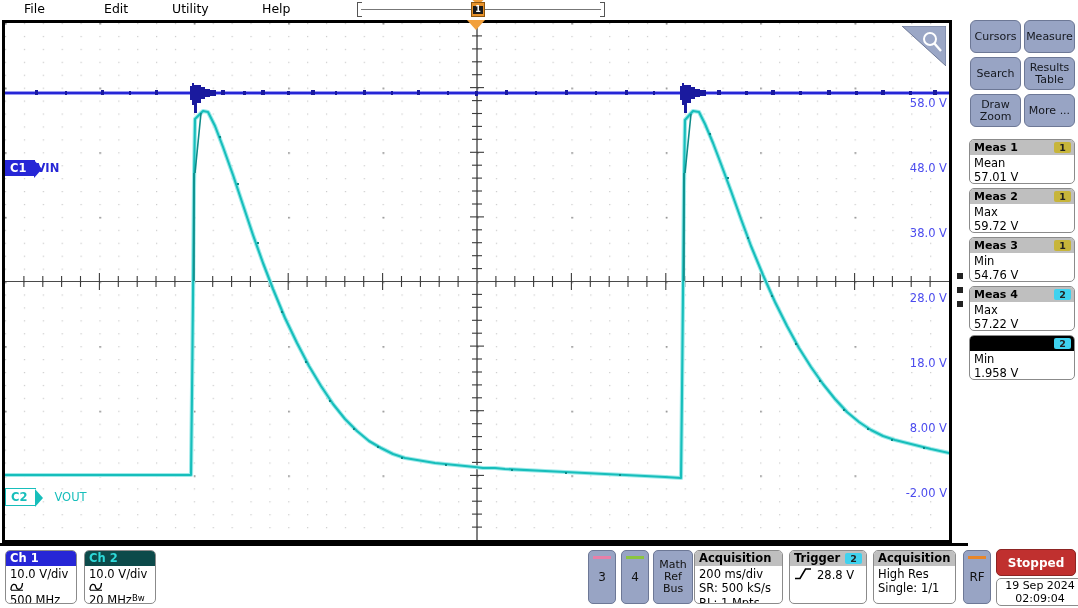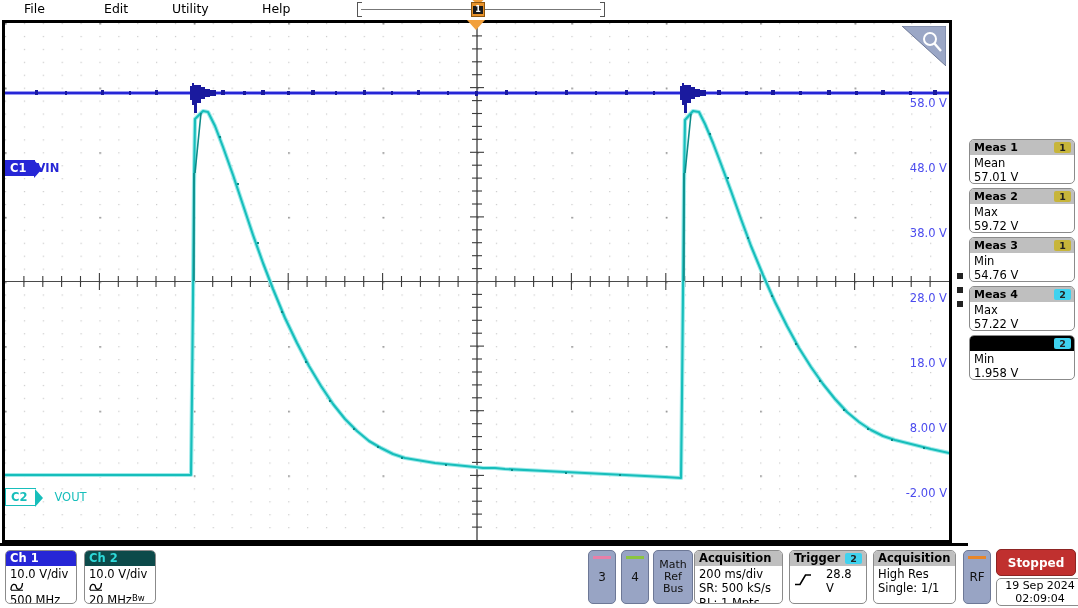--- a/index.html
+++ b/index.html
@@ -209,21 +209,21 @@
     background:#C0302F; border:1px solid #8d2423; border-radius:5px;
     display:flex; align-items:center; justify-content:center;
     color:#fff; font-size:12px; font-weight:bold; cursor:pointer;
   }
   #datetime-card{
     position:absolute; left:996px; top:32px; width:88px; height:28px;
     border:1px solid #8b8b8b; border-radius:5px; background:#fff;
     display:flex; flex-direction:column; align-items:center;
     justify-content:center; font-size:11px; line-height:1.2;
   }
-  .trig-slope-row{ display:flex; align-items:center; gap:14px; }
+  .trig-slope-row{ display:flex; align-items:center; gap:5px; }
 </style>
 </head>
 <body>
 
 <div id="menubar">
   <div class="menu-item" id="m-file">File</div>
   <div class="menu-item" id="m-edit">Edit</div>
   <div class="menu-item" id="m-utility">Utility</div>
   <div class="menu-item" id="m-help">Help</div>
 
@@ -492,20 +492,28 @@
   <div class="vlabel" style="top:466px">-2.00 V</div>
 </div>
 
 <div id="drag-dots">
   <i></i>
   <i></i>
   <i></i>
 </div>
 
 <div id="sidebar">
+  <div id="sb-buttons">
+    <div class="sb-btn">Cursors</div>
+    <div class="sb-btn">Measure</div>
+    <div class="sb-btn">Search</div>
+    <div class="sb-btn">Results Table</div>
+    <div class="sb-btn">Draw Zoom</div>
+    <div class="sb-btn">More ...</div>
+  </div>
 
   <div class="meas-card" style="top:139px; height:45px;">
     <div class="meas-head">
       <span>Meas 1</span>
       <span class="meas-chip chip-1">1</span>
     </div>
     <div class="meas-body">
       <div>Mean</div>
       <div>57.01 V</div>
     </div>

